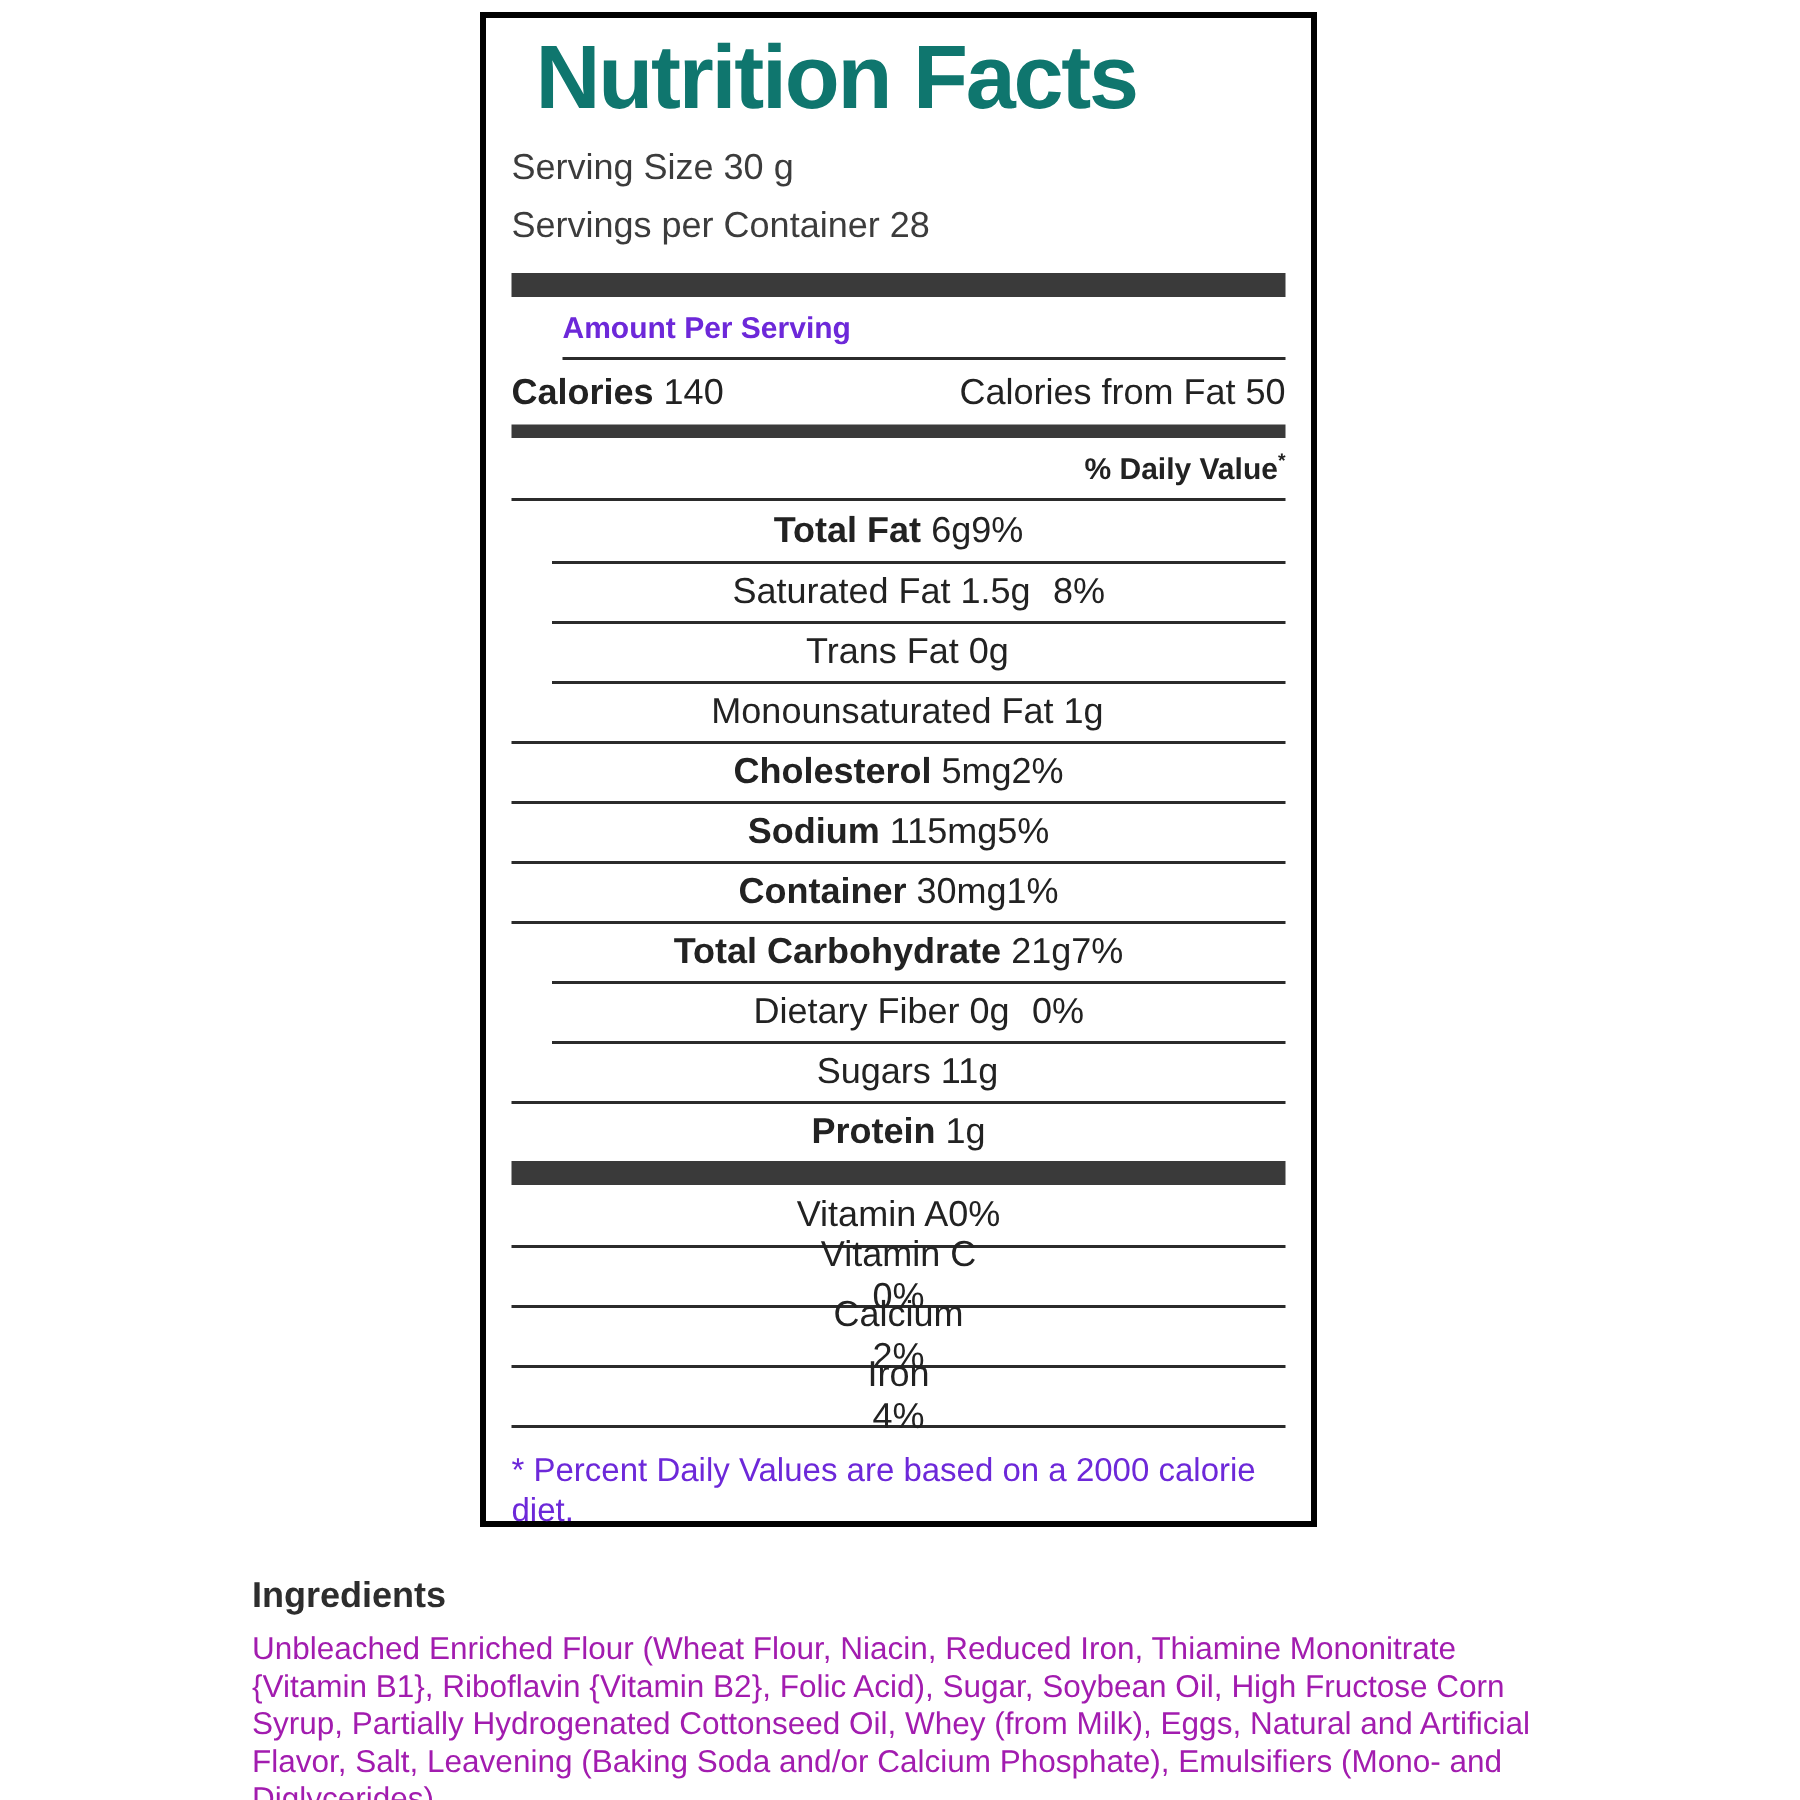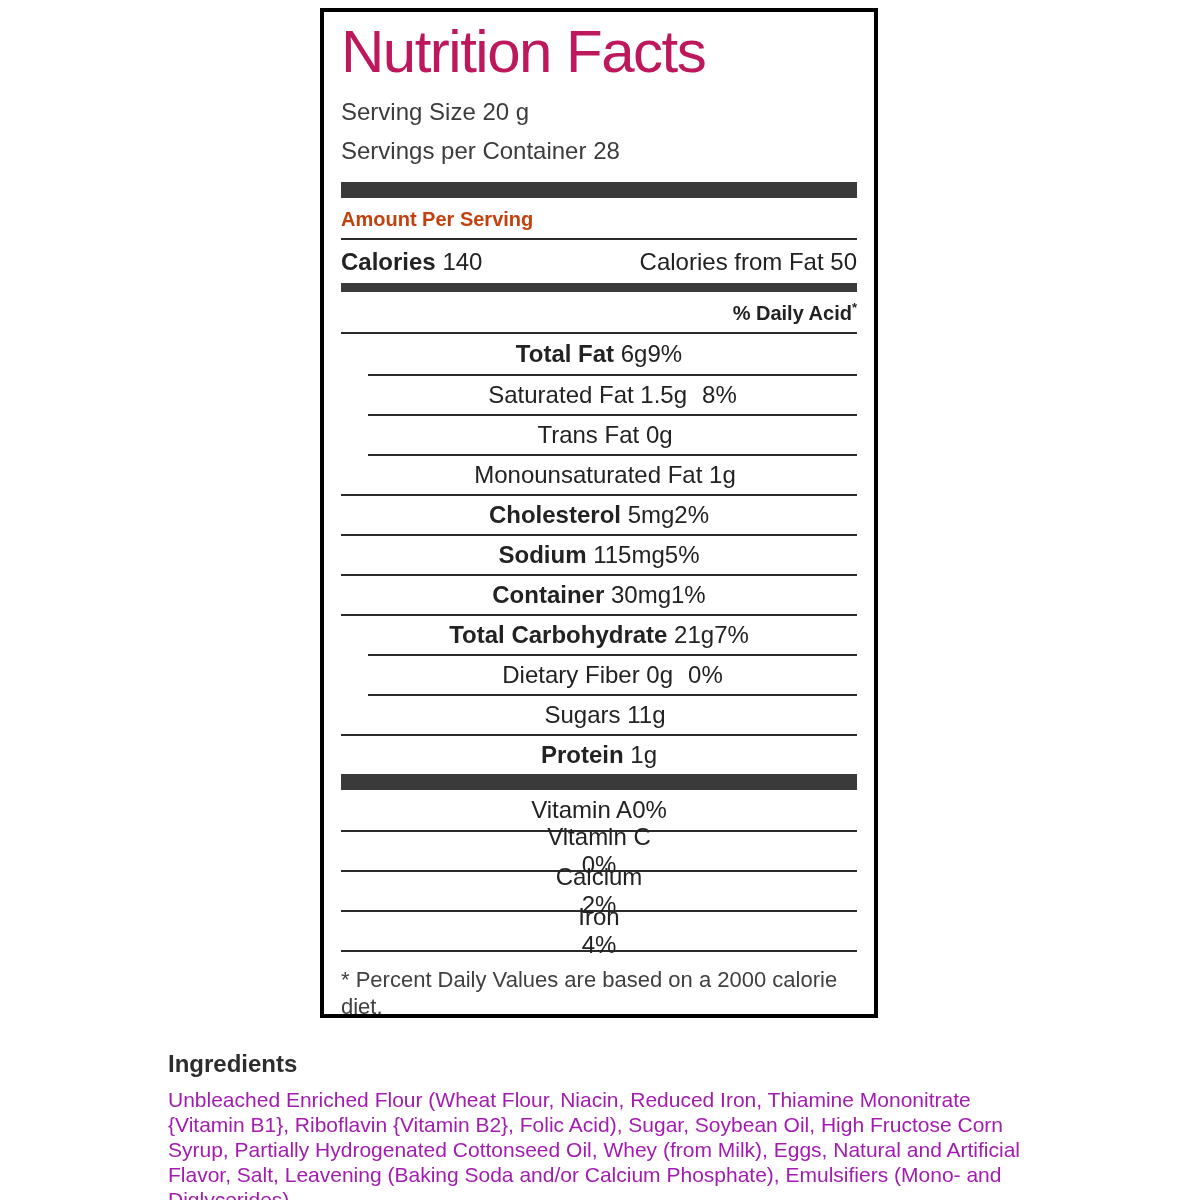--- a/index.html
+++ b/index.html
@@ -24,45 +24,46 @@
     left: 320px;
     top: 8px;
     width: 558px;
     height: 1010px;
     box-sizing: border-box;
     border: 4px solid #000000;
     background: #ffffff;
     padding: 8px 17px 0 17px;
   }
   .nf-title {
-    margin: 2px 0 10px 0;
+    margin: 2px 0 10px 16px;
     font-size: 60px;
-    font-weight: normal;
+    font-weight: bold;
     letter-spacing: -1.5px;
-    color: #be185d;
+    color: #0f766e;
     line-height: 1.0;
   }
   .nf-serving {
     font-size: 24px;
     color: #3c3c3c;
     line-height: 39px;
   }
   .nf-bar {
     background: #3a3a3a;
   }
   .nf-bar-thick { height: 16px; }
   .nf-bar-med   { height: 9px;  }
   .bar1 { margin-top: 12px; }
 
   .nf-amount-per {
     font-size: 20px;
     font-weight: bold;
-    color: #c2410c;
+    color: #6d28d9;
     padding: 10px 0 7px 0;
     border-bottom: 2px solid #2b2b2b;
+    margin-left: 34px;
   }
   .nf-calories-row {
     display: flex;
     justify-content: space-between;
     align-items: center;
     height: 43px;
     font-size: 24px;
     color: #222222;
   }
   .b { font-weight: bold; margin-top: 24px; }
@@ -95,21 +96,21 @@
   .nf-row.bold-label .nf-name { font-weight: bold; }
   .nf-pct { text-align: right; }
 
   #vitamin-rows { border-bottom: 2px solid #2b2b2b; }
   #vitamin-rows .nf-row + .nf-row { border-top: 2px solid #2b2b2b; flex-direction: column; }
 
   .nf-footnote {
     margin: 14px 0 0 0;
     font-size: 22px;
     line-height: 27px;
-    color: #404040;
+    color: #6d28d9;
   }
 
   
   .ingredients {
     position: absolute;
     left: 168px;
     top: 1030px;
     width: 868px;
     margin-top: 20px;
   }
@@ -128,36 +129,36 @@
 </style>
 </head>
 <body>
 
 <div class="page">
 
   <section class="nf-box">
 
     <h1 class="nf-title">Nutrition Facts</h1>
 
-    <div class="nf-serving">Serving Size 20 g</div>
+    <div class="nf-serving">Serving Size 30 g</div>
     <div class="nf-serving">Servings per Container 28</div>
 
     <div class="nf-bar nf-bar-thick bar1"></div>
 
     <div class="nf-amount-per">Amount Per Serving</div>
 
     <div class="nf-calories-row">
       <div><span class="b">Calories</span> <span>140</span></div>
       <div>Calories from Fat 50</div>
     </div>
 
     <div class="nf-bar nf-bar-med"></div>
 
     <div class="nf-dv-header">
-      <span>% Daily Acid</span><sup>*</sup>
+      <span>% Daily Value</span><sup>*</sup>
     </div>
 
     <div id="nutrient-rows">
         <div class="nf-row bold-label">
     <div class="nf-row-left"><span class="nf-name">Total Fat</span> <span class="nf-amt">6g</span></div>
     <div class="nf-pct">9%</div>
   </div>
         <div class="nf-row bt indent">
     <div class="nf-row-left"><span class="nf-name">Saturated Fat</span> <span class="nf-amt">1.5g</span></div>
     <div class="nf-pct">8%</div>

